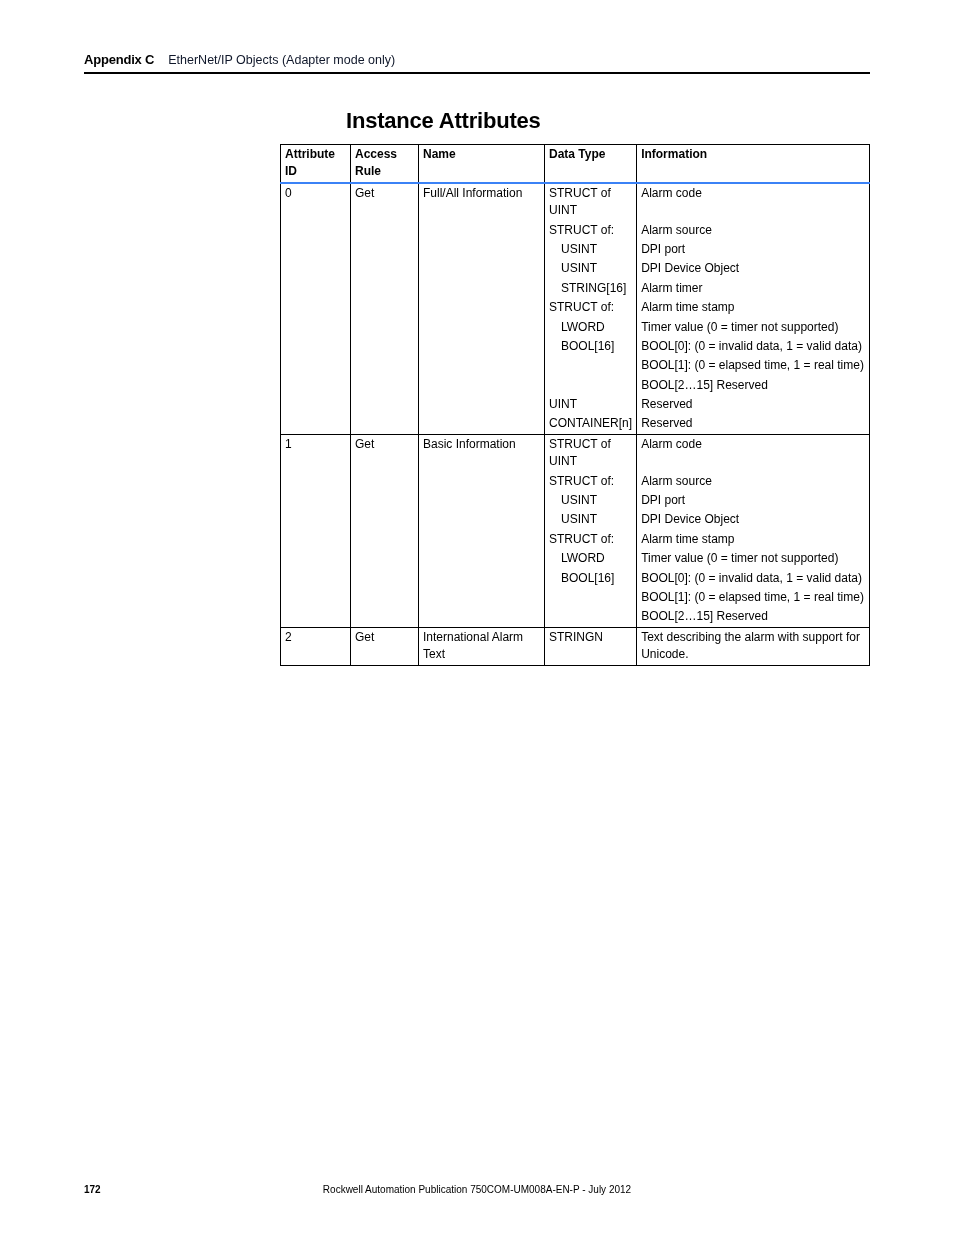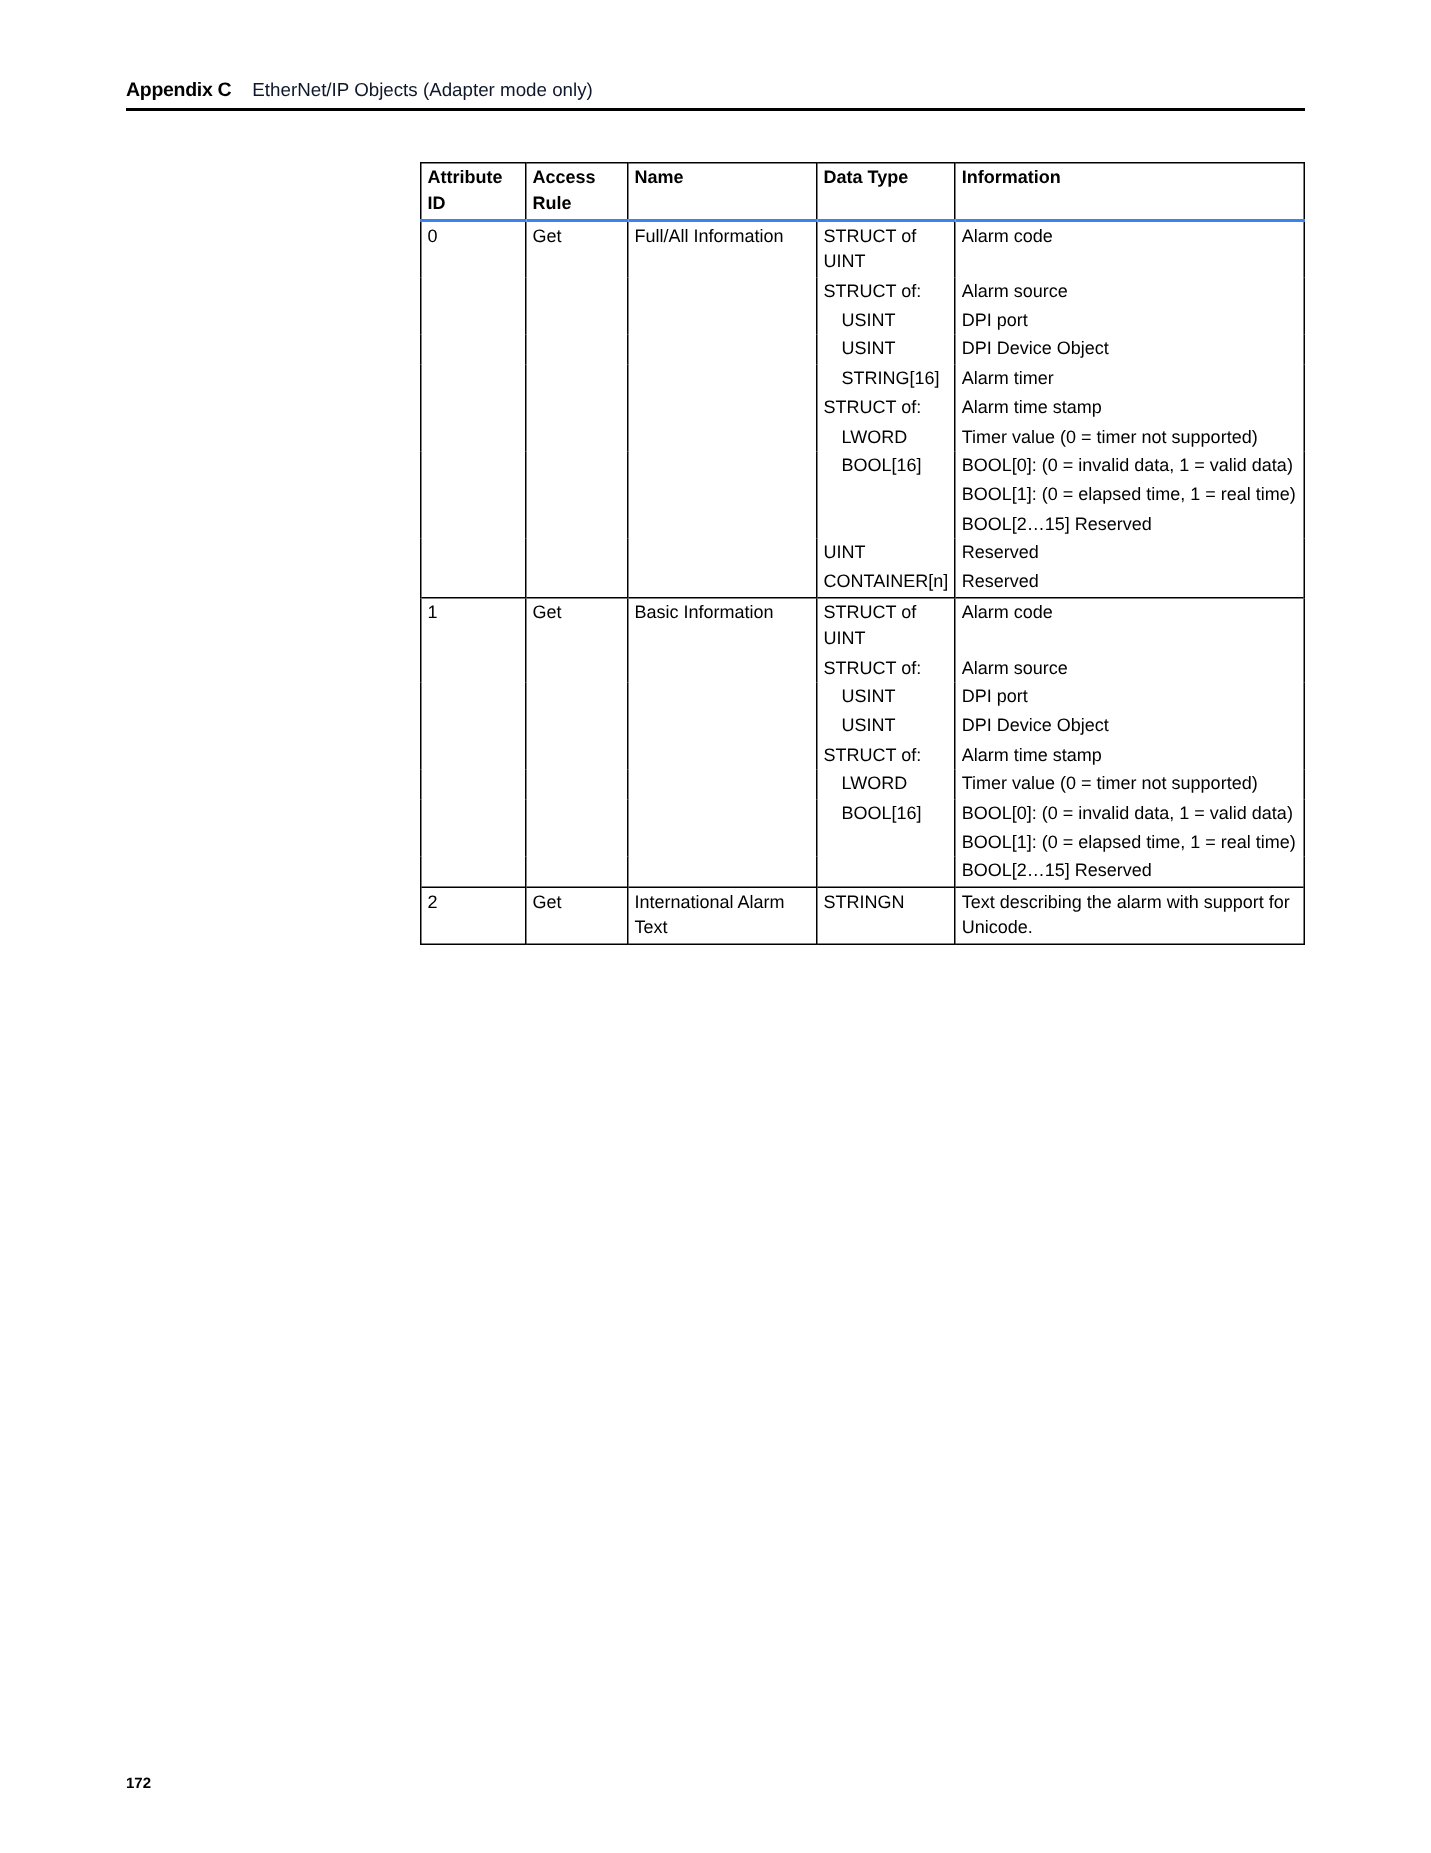--- a/index.html
+++ b/index.html
@@ -86,20 +86,21 @@
 </head>
 <body>
 
 <div class="header">
   <span class="appendix">Appendix C</span>
   <span class="chapter">EtherNet/IP Objects (Adapter mode only)</span>
 </div>
 <div class="header-rule"></div>
 
 <div class="content">
+  <h2 class="section-title">Instance Attributes</h2>
 
   <table class="data">
     <colgroup>
       <col class="c1">
         <col class="c2">
         <col class="c3">
         <col class="c4">
         <col class="c5">
     </colgroup>
     <thead>
@@ -208,14 +209,15 @@
           <td rowspan="1">International Alarm Text</td>
           <td>STRINGN</td>
           <td>Text describing the alarm with support for Unicode.</td>
         </tr>
       </tbody>
   </table>
 </div>
 
 <div class="footer">
   <span class="page">172</span>
+  <span class="pub">Rockwell Automation Publication 750COM-UM008A-EN-P - July 2012</span>
   <span style="width:120px"></span>
 </div>
 
 </body></html>

